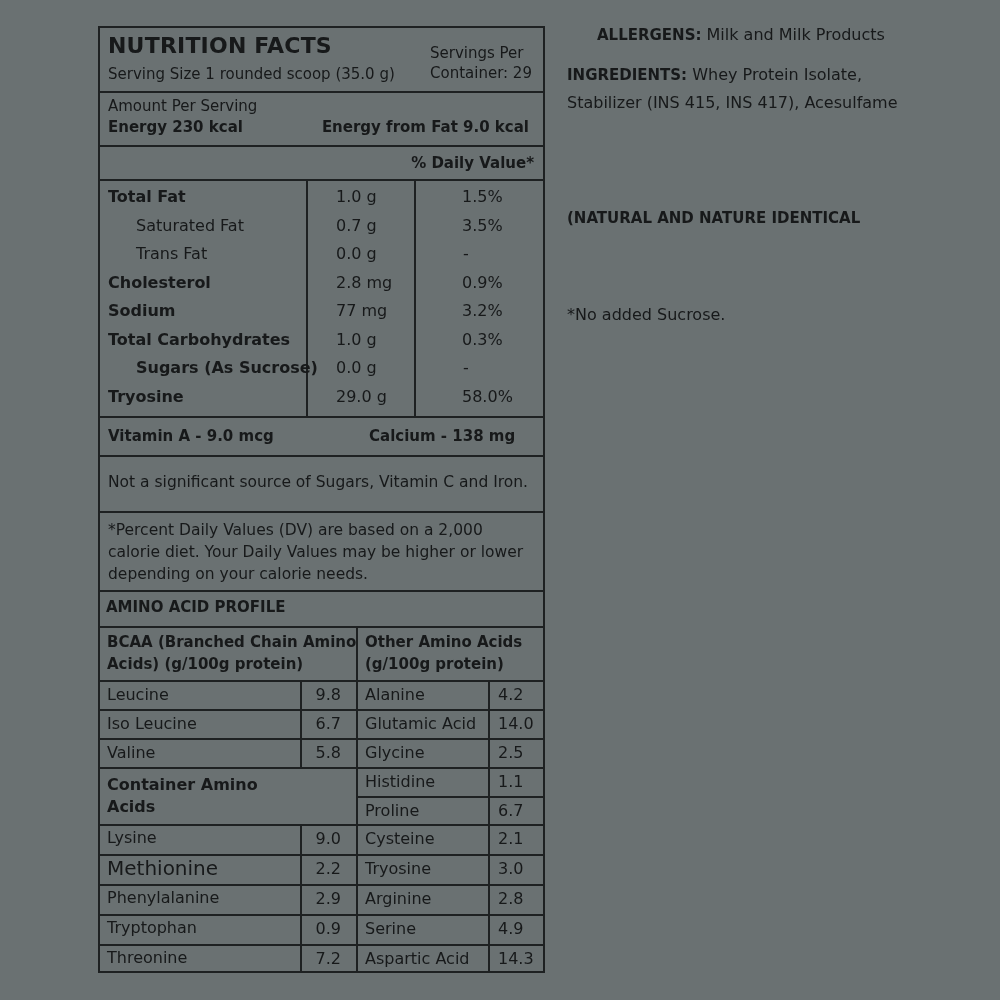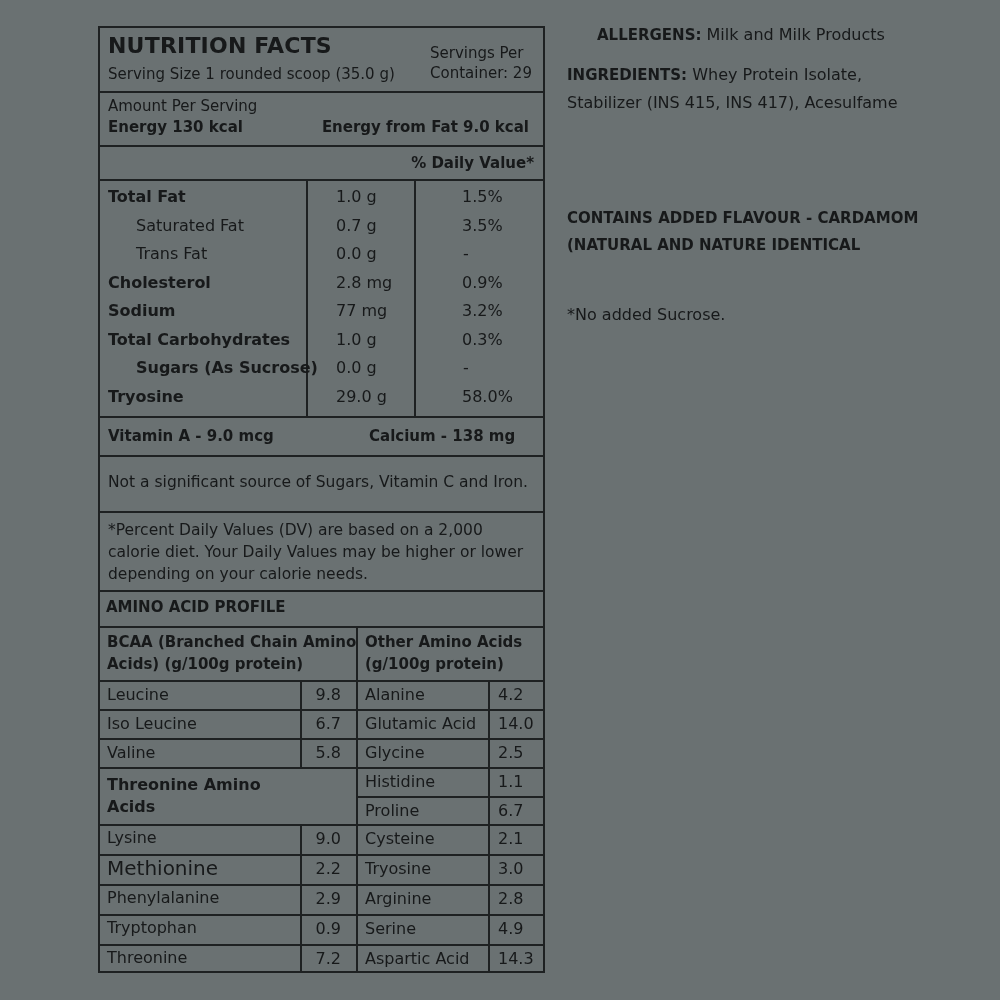--- a/index.html
+++ b/index.html
@@ -22,21 +22,21 @@
 
 <div class="label-box"></div>
 
 <div class="t title" style="left:108px;top:36px;">NUTRITION FACTS</div>
 <div class="t" style="left:108px;top:64px;font-size:15px;">Serving Size 1 rounded scoop (35.0 g)</div>
 <div class="t" style="left:430px;top:43px;font-size:15px;">Servings Per</div>
 <div class="t" style="left:430px;top:63px;font-size:15px;">Container: 29</div>
 <div class="hl" style="left:98px;top:91px;width:447px;"></div>
 
 <div class="t" style="left:108px;top:96px;font-size:15px;">Amount Per Serving</div>
-<div class="t b" style="left:108px;top:117px;font-size:15px;font-weight:600;">Energy 130 kcal</div>
+<div class="t b" style="left:108px;top:117px;font-size:15px;font-weight:600;">Energy 230 kcal</div>
 <div class="t" style="right:471px;top:117px;font-size:15px;font-weight:600;">Energy from Fat 9.0 kcal</div>
 <div class="hl" style="left:98px;top:145px;width:447px;"></div>
 
 <div class="t" style="right:466px;top:153px;font-size:15px;font-weight:600;">% Daily Value*</div>
 <div class="hl" style="left:98px;top:179px;width:447px;"></div>
 
 <div class="vl" style="left:306px;top:179px;height:238px;"></div>
 <div class="vl" style="left:414px;top:179px;height:238px;"></div>
 
 <div id="nutrient-rows">
@@ -147,29 +147,28 @@
     <div class="t" style="top: 889px; left: 365px; font-size: 16px;">Arginine</div>
     <div class="t" style="top: 889px; left: 498px; font-size: 16px;">2.8</div>
     <div class="hl" style="left: 356px; top: 914px; width: 189px;"></div>
     <div class="t" style="top: 919px; left: 365px; font-size: 16px;">Serine</div>
     <div class="t" style="top: 919px; left: 498px; font-size: 16px;">4.9</div>
     <div class="hl" style="left: 356px; top: 944px; width: 189px;"></div>
     <div class="t" style="top: 949px; left: 365px; font-size: 16px;">Aspartic Acid</div>
     <div class="t" style="top: 949px; left: 498px; font-size: 16px;">14.3</div>
   </div>
 
-<div class="t b" style="left:107px;top:775px;font-size:16px;">Threonine Amino</div>
+<div class="t b" style="left:107px;top:775px;font-size:16px;">Container Amino</div>
 <div class="t b" style="left:107px;top:797px;font-size:16px;">Acids</div>
 
 <div class="side" style="top:21px;margin-left:30px;">
   <p><span class="b" style="font-size:15px;">ALLERGENS:</span> <span>Milk and Milk Products</span></p>
 </div>
 <div class="side" style="top:61px;">
   <p><span class="b" style="font-size:15px;">INGREDIENTS:</span><span> Whey Protein Isolate,</span></p>
   <p>Stabilizer (INS 415, INS 417), Acesulfame</p>
 </div>
 <div class="side" style="top:205px;font-size:15px;font-weight:600;">
-  <p>CONTAINS ADDED FLAVOUR - CARDAMOM</p>
   <p>(NATURAL AND NATURE IDENTICAL</p>
 </div>
 <div class="side" style="top:301px;">
   <p>*No added Sucrose.</p>
 </div>
 
 </body></html>

